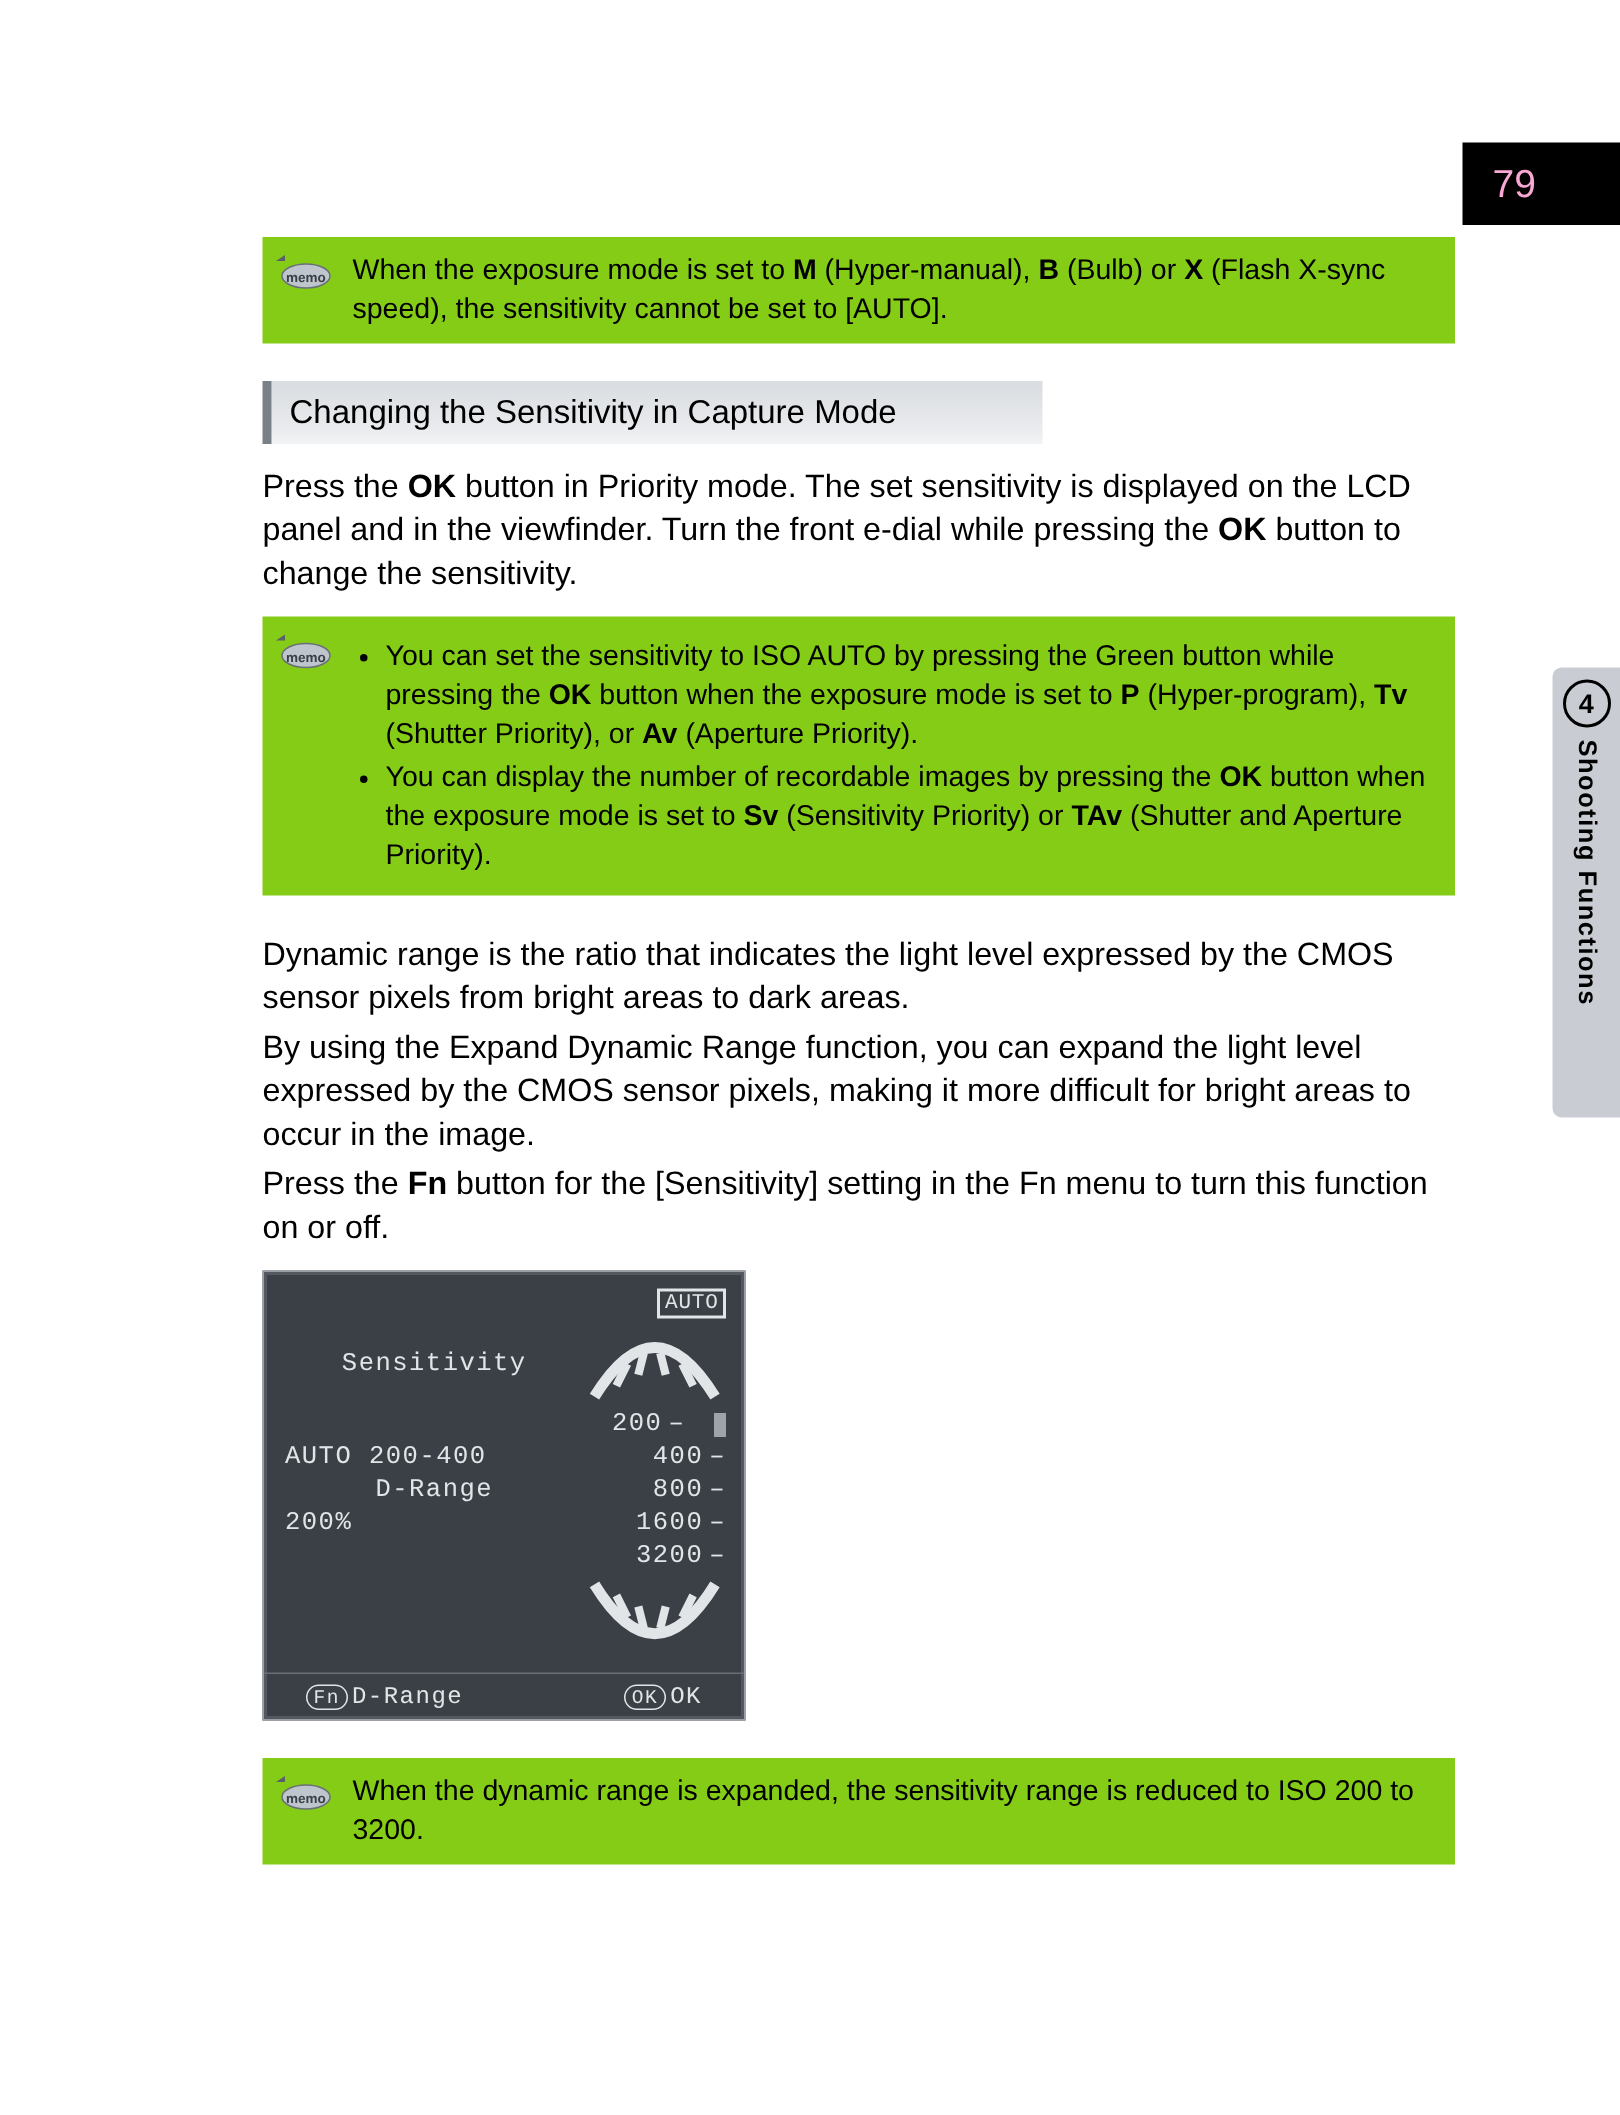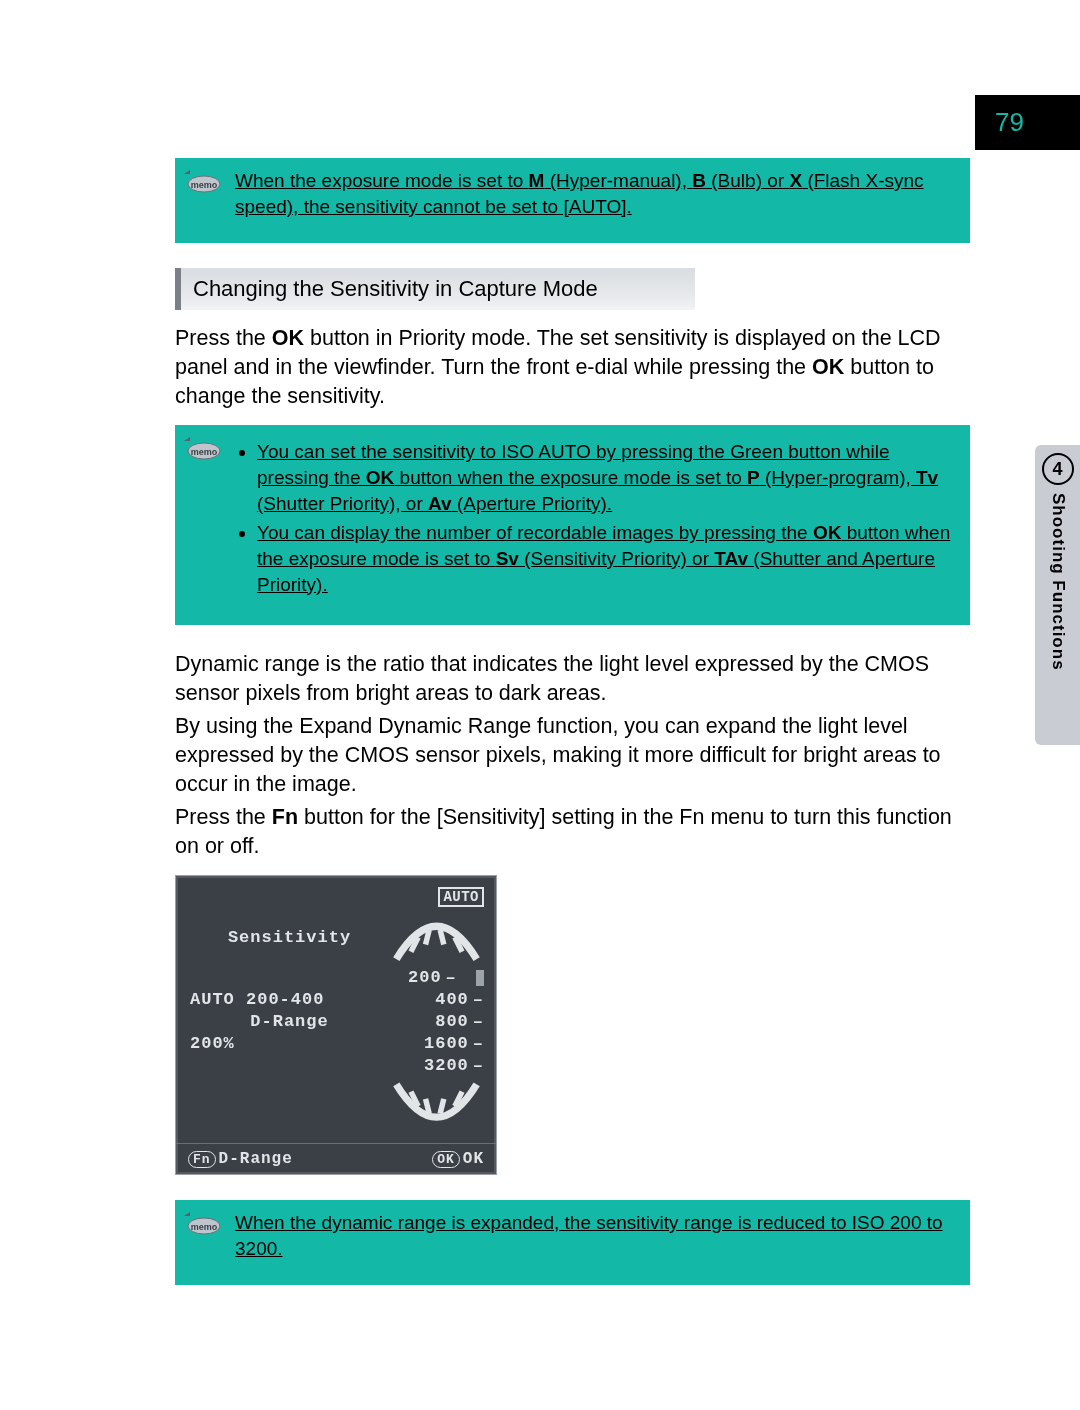--- a/index.html
+++ b/index.html
@@ -16,21 +16,21 @@
     min-height: 1410px;
     padding: 0;
   }
   .topbar {
     position: absolute;
     top: 95px;
     right: 0;
     width: 105px;
     height: 55px;
     background: #000;
-    color: #14b8a6;
+    color: #f9a8d4;
     font-size: 26px;
     display: flex;
     align-items: center;
     justify-content: flex-start;
     padding-left: 20px;
     box-sizing: border-box;
   }
   .side-tab {
     position: absolute;
     top: 445px;
@@ -60,27 +60,26 @@
   .side-tab .vtext {
     writing-mode: vertical-rl;
     font-size: 17px;
     font-weight: bold;
     letter-spacing: 1px;
   }
   .content {
     padding: 150px 110px 0 175px;
   }
   .memo-box {
-    background: #14b8a6;
-    padding: 10px 15px 24px 60px;
+    background: #84cc16;
+    padding: 10px 15px 10px 60px;
     position: relative;
     margin: 8px 0 25px 0;
     font-size: 19px;
     line-height: 1.35;
-    text-decoration: underline;
   }
   .memo-icon {
     position: absolute;
     left: 5px;
     top: 10px;
     width: 42px;
     height: 28px;
   }
   .memo-icon svg { width: 100%; height: 100%; }
   .memo-box ul {
@@ -105,21 +104,21 @@
     line-height: 1.35;
     margin: 6px 0 14px 0;
   }
   .b { font-weight: bold; }
   .lcd {
     width: 320px;
     border: 1px solid #9aa0a8;
     background: #3b4046;
     color: #e2e5e8;
     font-family: "Courier New", monospace;
-    font-weight: bold;
+    font-weight: normal;
     margin: 12px 0 25px 0;
     box-shadow: inset 0 0 0 2px #55595f;
   }
   .lcd-inner {
     padding: 10px 12px 8px 14px;
     position: relative;
   }
   .lcd-row {
     display: flex;
     justify-content: space-between;
@@ -135,21 +134,21 @@
     padding: 0 3px;
     font-size: 14px;
     letter-spacing: 0.5px;
     display:inline-block;
   }
   .slider-mark {
     width: 8px; height: 16px; background:#9da3ab; display:inline-block;
   }
   .lcd-bottom {
     border-top: 1px solid #6a6f76;
-    padding: 6px 12px;
+    padding: 6px 28px;
     display: flex;
     justify-content: space-between;
     align-items: center;
     font-size: 16px;
     letter-spacing: 1px;
   }
   .pill {
     border: 1.5px solid #e2e5e8;
     border-radius: 10px;
     padding: 0 4px;

